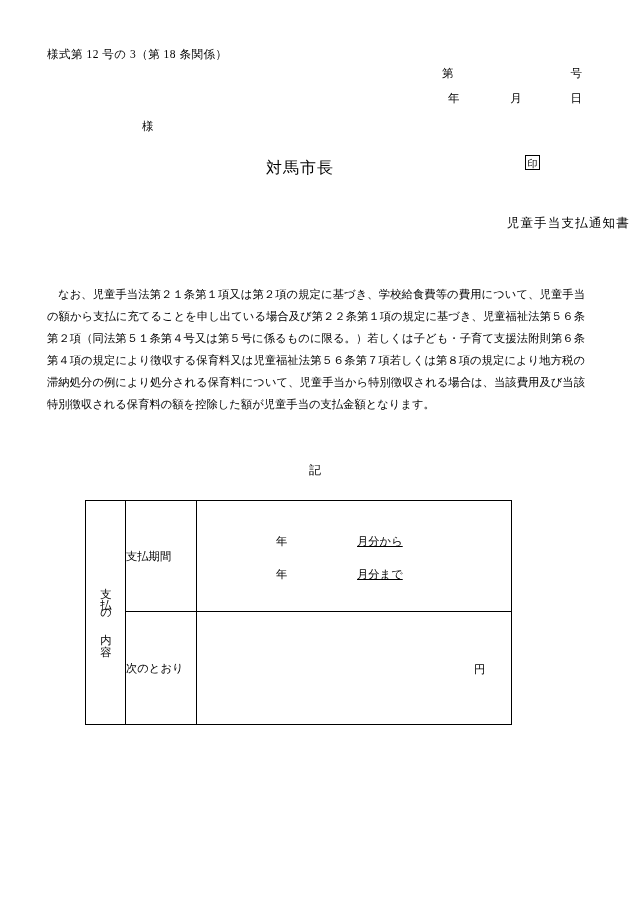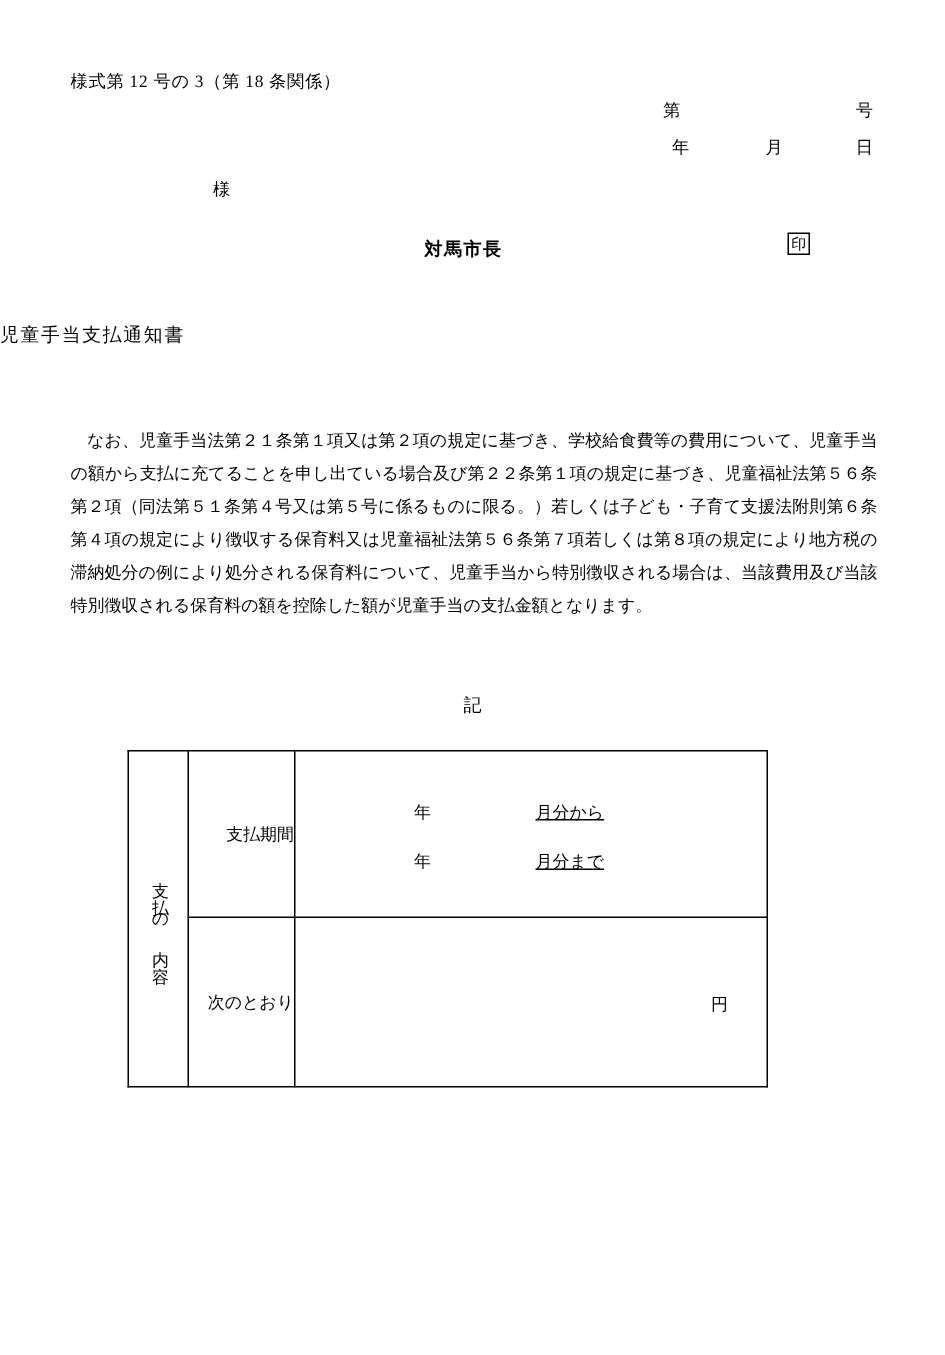--- a/index.html
+++ b/index.html
@@ -66,46 +66,45 @@
     left: 110px;
     top: 119px;
     font-size: 11.5px;
     letter-spacing: 1px;
   }
   .addressee .sama { margin-left: 32px; }
 
   
   .issuer {
     position: absolute;
-    left: 283px;
+    left: 266px;
     top: 158px;
-    font-size: 12px;
+    font-size: 16px;
     letter-spacing: 1px;
-    font-weight: bold;
   }
   .seal {
     position: absolute;
     left: 525px;
     top: 155px;
     width: 15px;
     height: 15px;
     border: 1px solid #000;
     font-size: 10px;
     line-height: 15px;
     text-align: center;
     box-sizing: border-box;
   }
 
   
   .doc-title {
     position: absolute;
     left: 0;
     top: 215px;
     width: 630px;
-    text-align: left;
+    text-align: right;
     font-size: 12.5px;
     letter-spacing: 1.2px;
   }
 
   
   .body-text {
     position: absolute;
     left: 47px;
     top: 283px;
     width: 538px;
@@ -158,21 +157,21 @@
     letter-spacing: 11px;
     margin: 0 auto;
     height: 190px;
     display: flex;
     align-items: center;
     justify-content: center;
     line-height: 39px;
   }
   td.sub-head {
     width: 70px;
-    text-align: right;
+    text-align: left;
   }
   td.value-cell {
     padding: 0;
   }
   .period-row {
     height: 110px;
     position: relative;
   }
   .amount-row {
     height: 112px;

